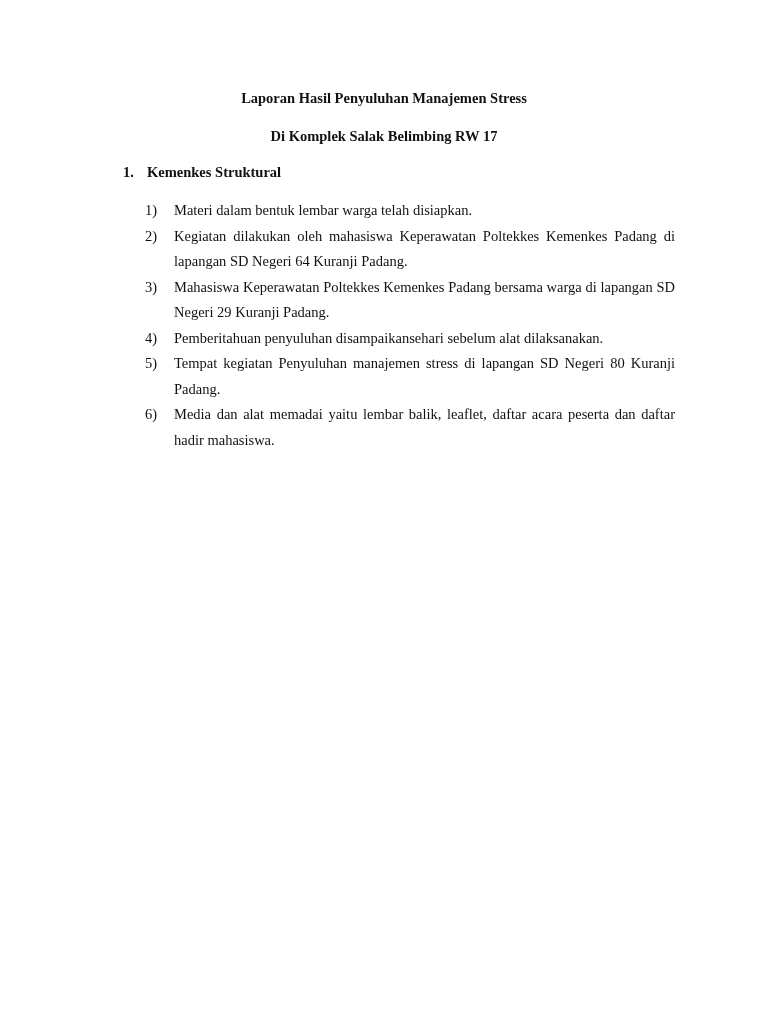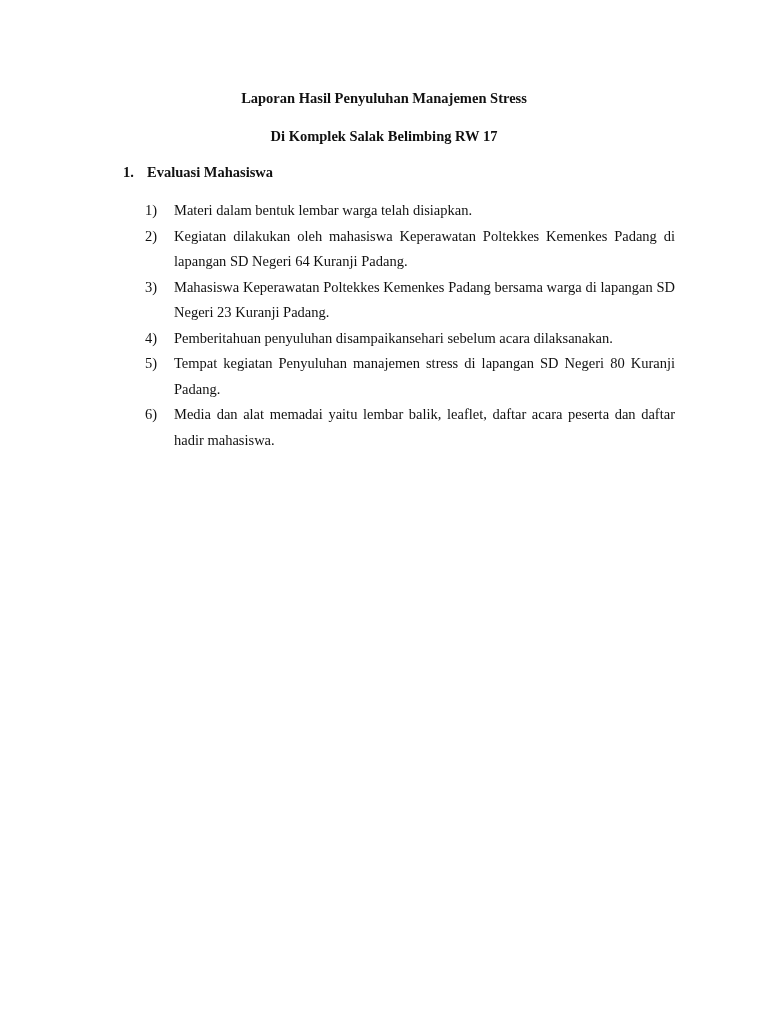--- a/index.html
+++ b/index.html
@@ -69,39 +69,39 @@
   </style>
 </head>
 <body>
 
 <div class="page">
   <div class="title line1">Laporan Hasil Penyuluhan Manajemen Stress</div>
   <div class="title line2">Di Komplek Salak Belimbing RW 17</div>
 
   <div class="section-heading">
     <span class="num">1.</span>
-    <span>Evaluasi Mahasiswa</span>
+    <span>Kemenkes Struktural</span>
   </div>
 
   <ol class="list">
     <li class="list-item">
       <span class="marker">1)</span>
       <span class="text">Materi dalam bentuk lembar warga telah disiapkan.</span>
     </li>
     <li class="list-item">
       <span class="marker">2)</span>
       <span class="text">Kegiatan dilakukan oleh mahasiswa Keperawatan Poltekkes Kemenkes Padang di lapangan SD Negeri 64 Kuranji Padang.</span>
     </li>
     <li class="list-item">
       <span class="marker">3)</span>
-      <span class="text">Mahasiswa Keperawatan Poltekkes Kemenkes Padang bersama warga di lapangan SD Negeri 23 Kuranji Padang.</span>
+      <span class="text">Mahasiswa Keperawatan Poltekkes Kemenkes Padang bersama warga di lapangan SD Negeri 29 Kuranji Padang.</span>
     </li>
     <li class="list-item">
       <span class="marker">4)</span>
-      <span class="text">Pemberitahuan penyuluhan disampaikansehari sebelum acara dilaksanakan.</span>
+      <span class="text">Pemberitahuan penyuluhan disampaikansehari sebelum alat dilaksanakan.</span>
     </li>
     <li class="list-item">
       <span class="marker">5)</span>
       <span class="text">Tempat kegiatan Penyuluhan manajemen stress di lapangan SD Negeri 80 Kuranji Padang.</span>
     </li>
     <li class="list-item">
       <span class="marker">6)</span>
       <span class="text">Media dan alat memadai yaitu lembar balik, leaflet, daftar acara peserta dan daftar hadir mahasiswa.</span>
     </li>
   </ol>

